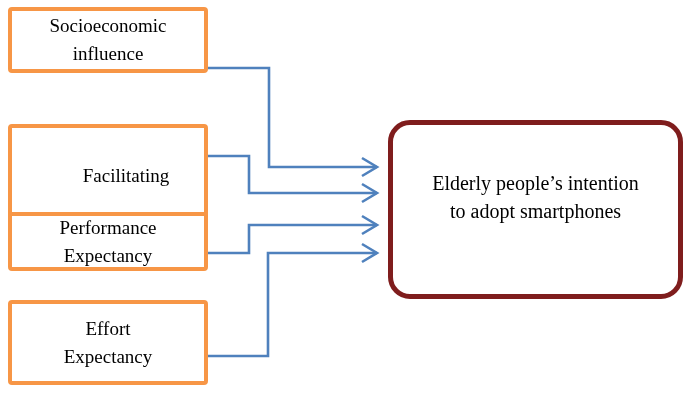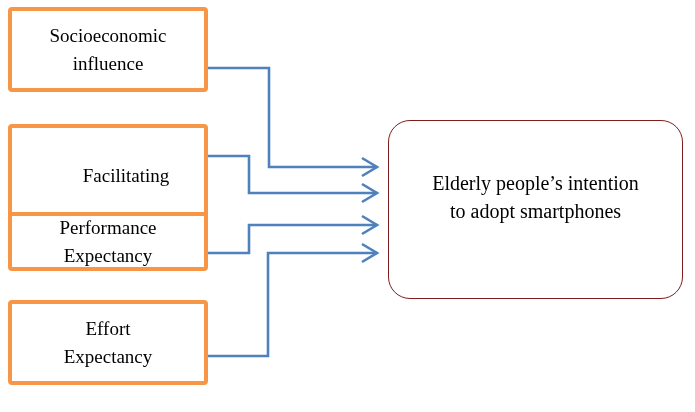--- a/index.html
+++ b/index.html
@@ -26,32 +26,32 @@
     border-radius: 4px;
     background: #ffffff;
     display: flex;
     flex-direction: column;
     align-items: center;
     justify-content: center;
     text-align: center;
     font-size: 19px;
     line-height: 28px;
   }
-  .factor-1 { top: 7px;   height: 85px; }
+  .factor-1 { top: 7px;   height: 66px; }
   .factor-2 { top: 124px; height: 104px; padding-left: 36px; }
   .factor-3 { top: 212px; height: 59px; }
   .factor-4 { top: 300px; height: 85px; }
   .outcome-box {
     position: absolute;
     left: 388px;
     top: 120px;
     width: 295px;
     height: 179px;
     box-sizing: border-box;
-    border: 1px solid #7f1d1d;
+    border: 5px solid #7f1d1d;
     border-radius: 22px;
     background: #ffffff;
     display: flex;
     flex-direction: column;
     align-items: center;
     justify-content: center;
     padding-bottom: 26px;
     text-align: center;
     font-size: 20px;
     line-height: 28px;

